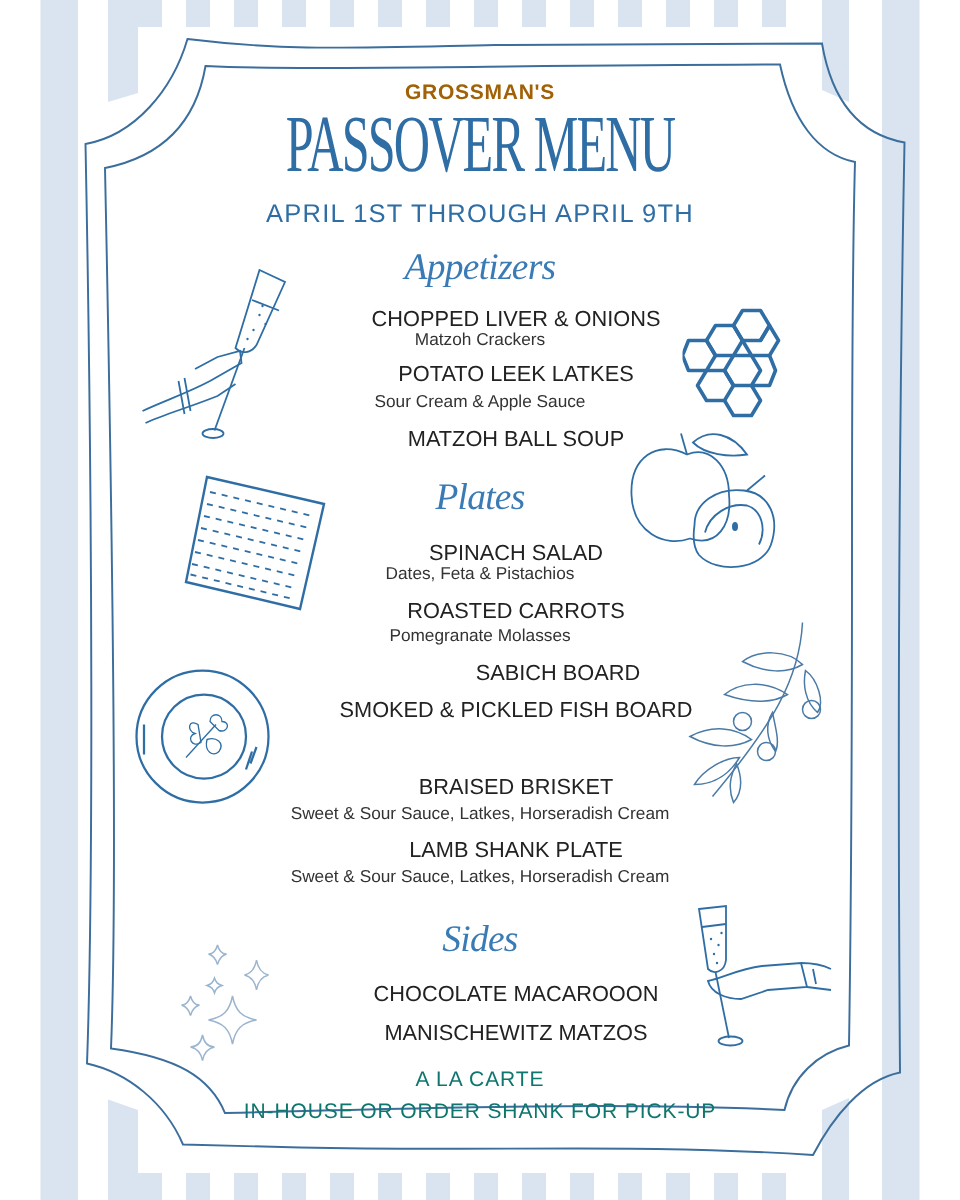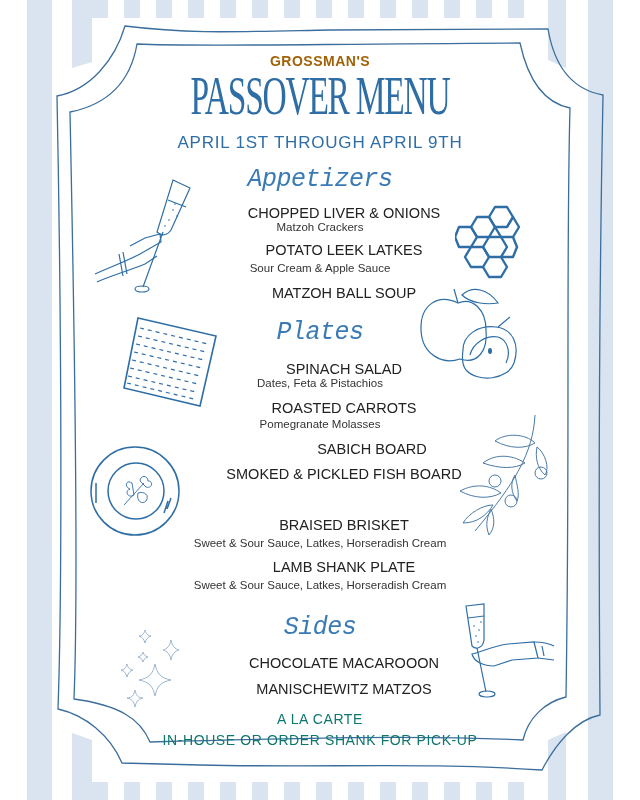--- a/index.html
+++ b/index.html
@@ -5,21 +5,21 @@
   html, body { margin:0; padding:0; }
   body { width:640px; height:800px; position:relative; overflow:hidden; background:#ffffff; font-family:"Liberation Sans", sans-serif; }
   .bg { position:absolute; left:0; top:0; width:640px; height:800px; }
   .frame { position:absolute; left:0; top:0; width:640px; height:800px; }
   .illus { position:absolute; }
   .content { position:absolute; left:0; top:0; width:640px; height:800px; text-align:center; }
   .abs { position:absolute; left:0; width:640px; text-align:center; white-space:nowrap; }
   .brand { top:53px; font-size:14px; letter-spacing:0.5px; color:#a16207; font-weight:bold; }
   .title { top:66px; font-family:"Liberation Serif", serif; font-size:54px; color:#2f6ea5; letter-spacing:-2px; transform:scaleX(0.62); transform-origin:center; line-height:60px; }
   .dates { top:133px; font-size:17px; color:#2f6ea5; letter-spacing:0.8px; }
-  .section { font-family:Liberation Mono, monospace; font-style:italic; font-size:25px; color:#3a7bb5; letter-spacing:-0.5px; }
+  .section { font-family:Liberation Serif, serif; font-style:italic; font-size:25px; color:#3a7bb5; letter-spacing:-0.5px; }
   .item { font-size:14.5px; color:#222;margin-left:24px; }
   .sub { font-size:11.5px; color:#333; }
   .footer { font-size:14px; color:#0f766e; letter-spacing:0.6px; }
 </style>
 </head>
 <body>
 
 <svg class="bg" viewBox="0 0 640 800">
   <g fill="#d9e4f0">
     <rect x="27" y="0" width="25" height="800"></rect>

